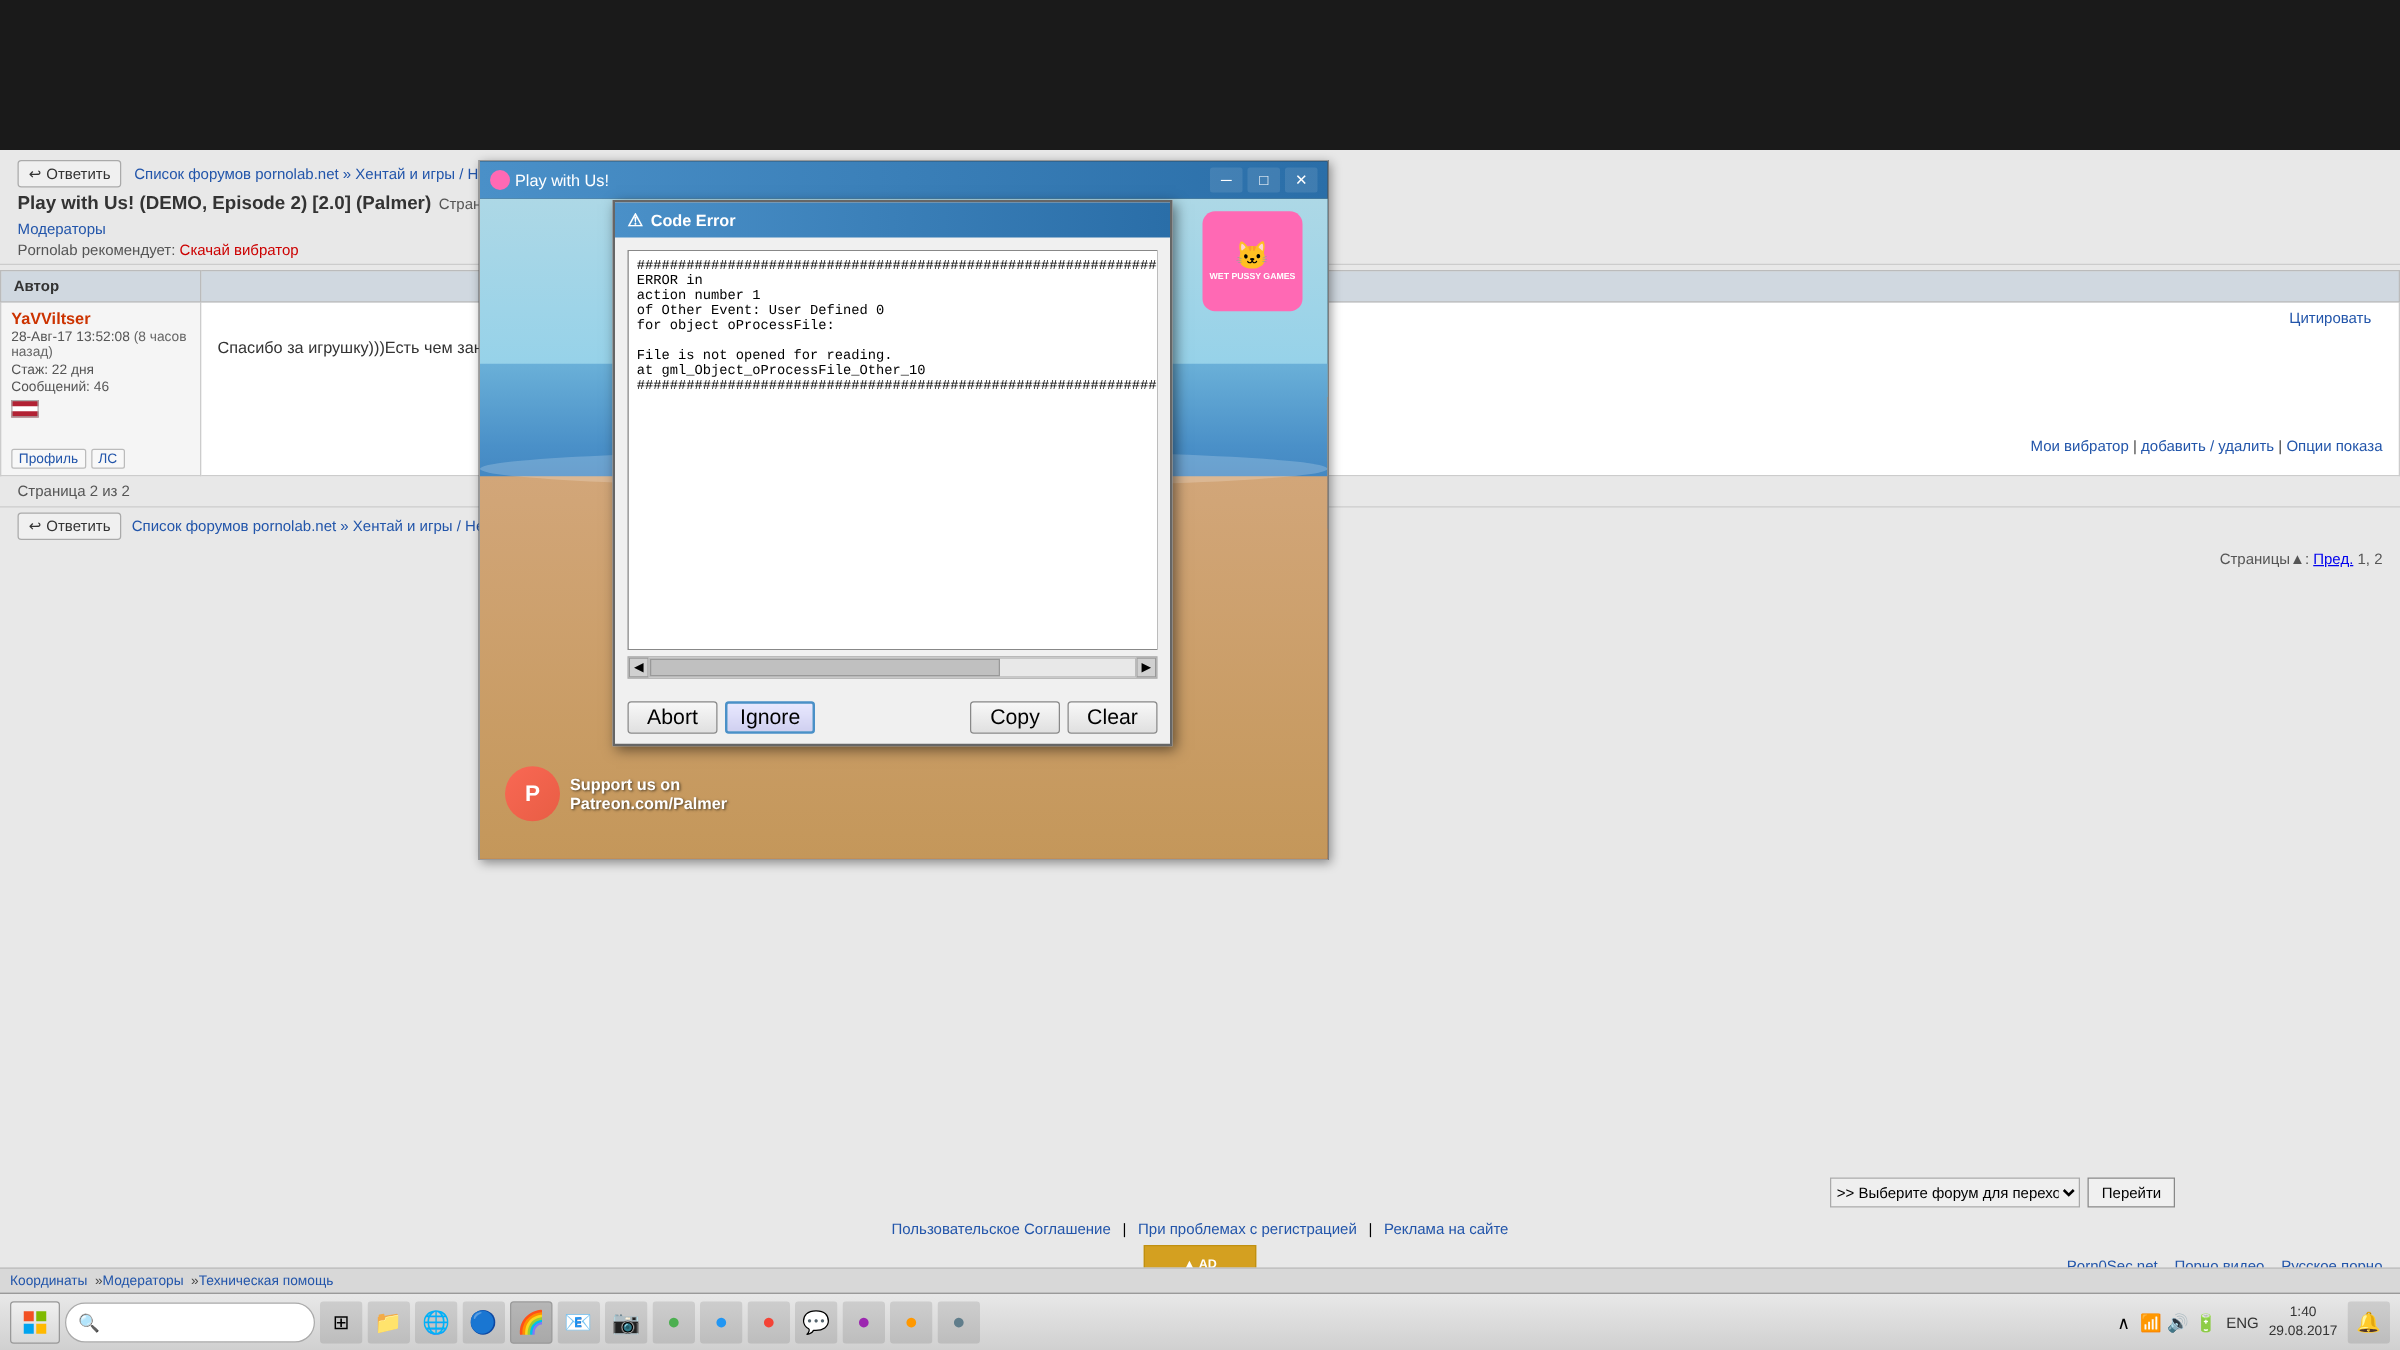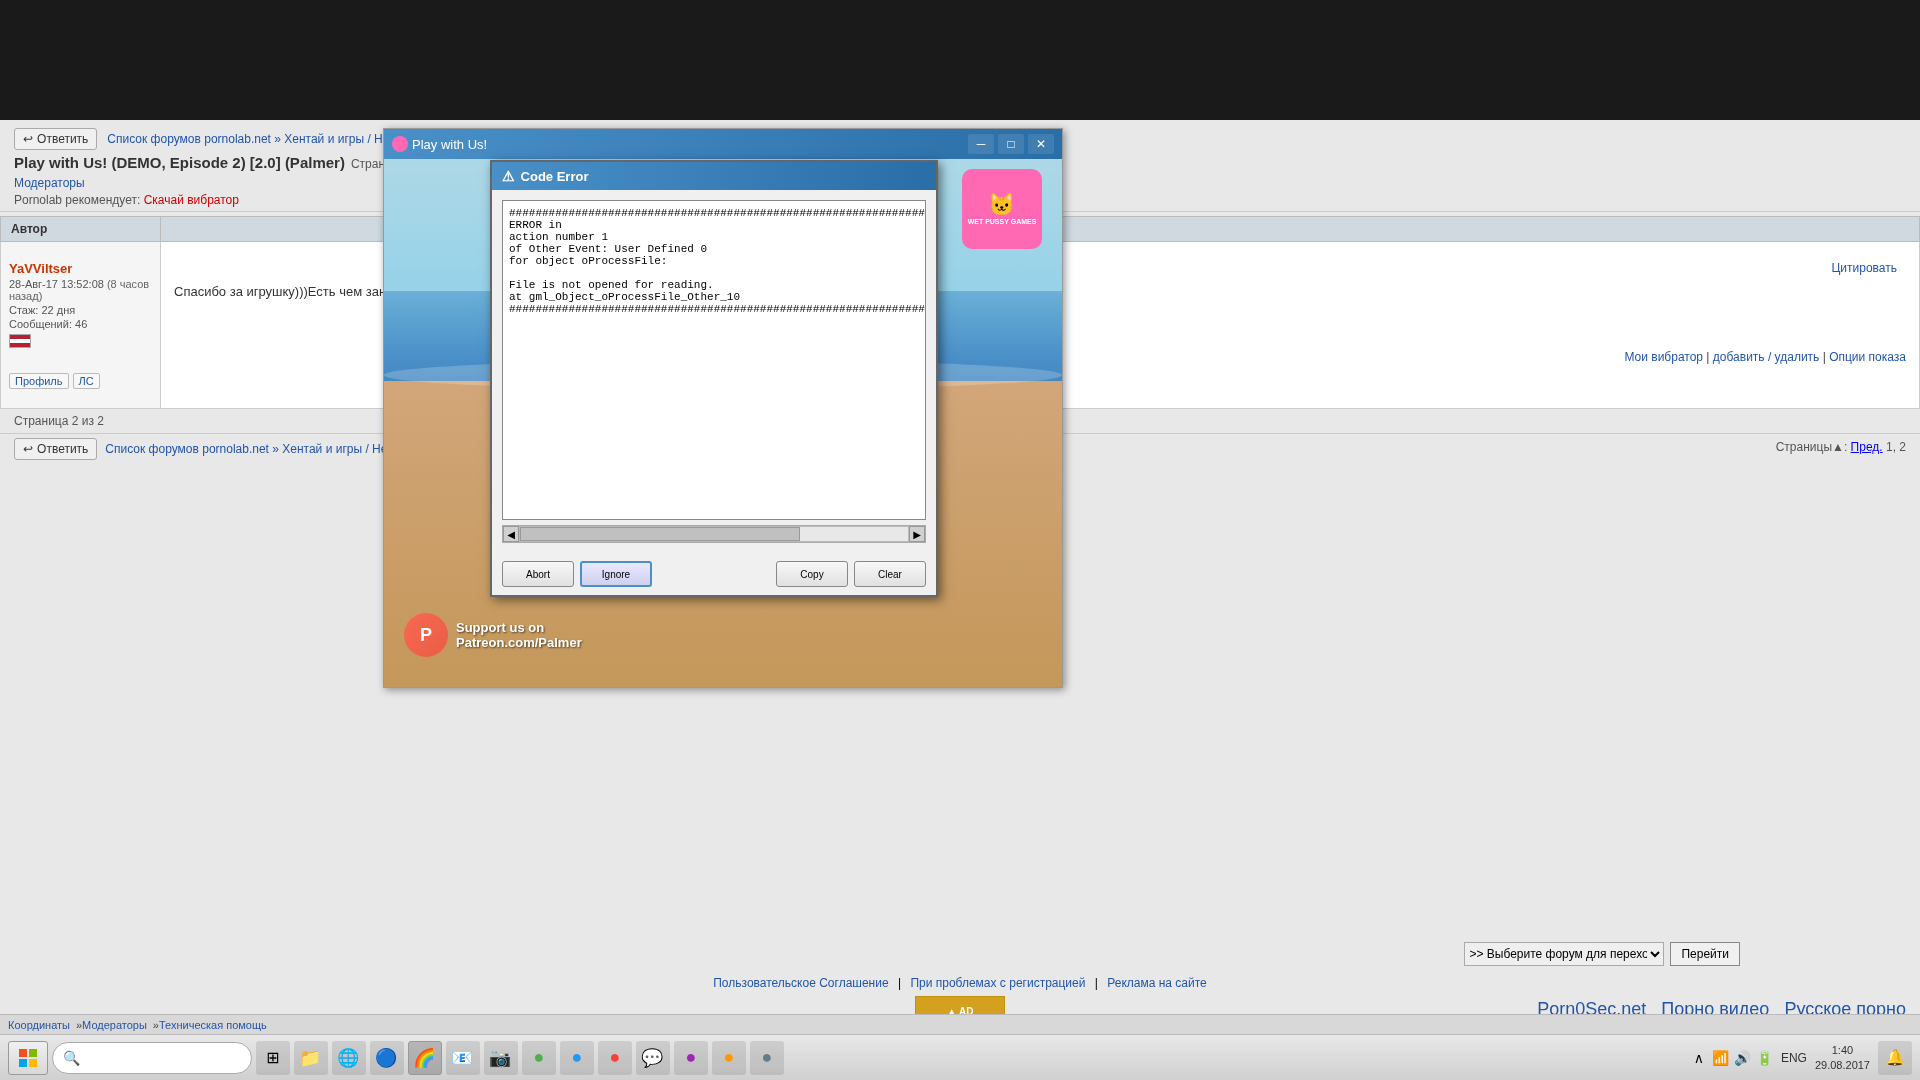--- a/index.html
+++ b/index.html
@@ -104,21 +104,21 @@
       background: #d0d8e0;
       padding: 5px 10px;
       text-align: left;
       border: 1px solid #bbb;
       color: #333;
       font-weight: bold;
     }
 
     .forum-table td {
       border: 1px solid #ccc;
-      padding: 19px 8px;
+      padding: 5px 8px;
       vertical-align: top;
       background: #fff;
     }
 
     .author-cell {
       width: 160px;
       background: #f5f5f5 !important;
     }
 
     .author-name {
@@ -543,21 +543,21 @@
       padding: 8px 10px;
       justify-content: flex-start;
     }
 
     .dialog-btn {
       min-width: 72px;
       height: 26px;
       background: linear-gradient(to bottom, #f8f8f8, #e0e0e0);
       border: 1px solid #888;
       border-radius: 3px;
-      font-size: 10px;
+      font-size: 17px;
       color: #000;
       cursor: pointer;
       display: flex;
       align-items: center;
       justify-content: center;
       padding: 0 10px;
     }
 
     .dialog-btn.focused {
       border: 2px solid #4a90c8;
@@ -601,21 +601,21 @@
       justify-content: center;
       font-size: 10px;
       color: #fff;
       font-weight: bold;
     }
 
     .footer-right-links {
       position: absolute;
       right: 14px;
       bottom: 60px;
-      font-size: 18px;
+      font-size: 12px;
       text-align: right;
     }
 
     .footer-right-links a {
       color: #2255aa;
       text-decoration: none;
       margin-left: 10px;
     }
 
     .coord-bar {

